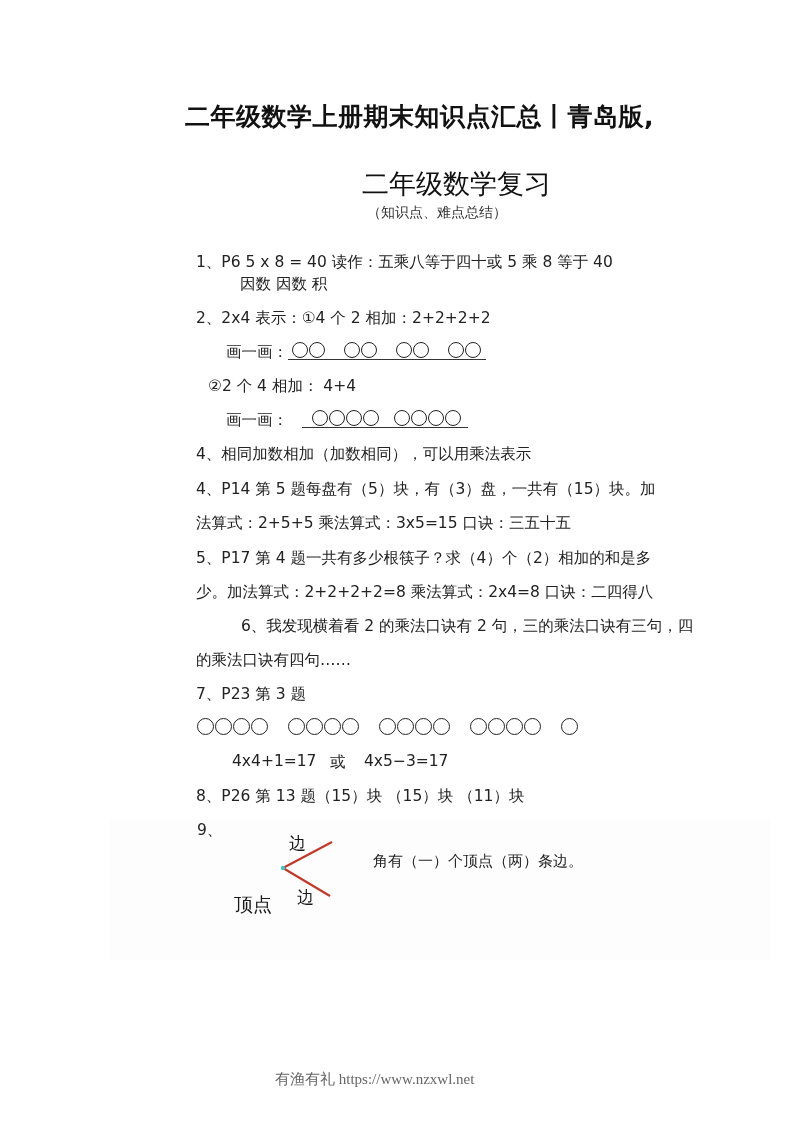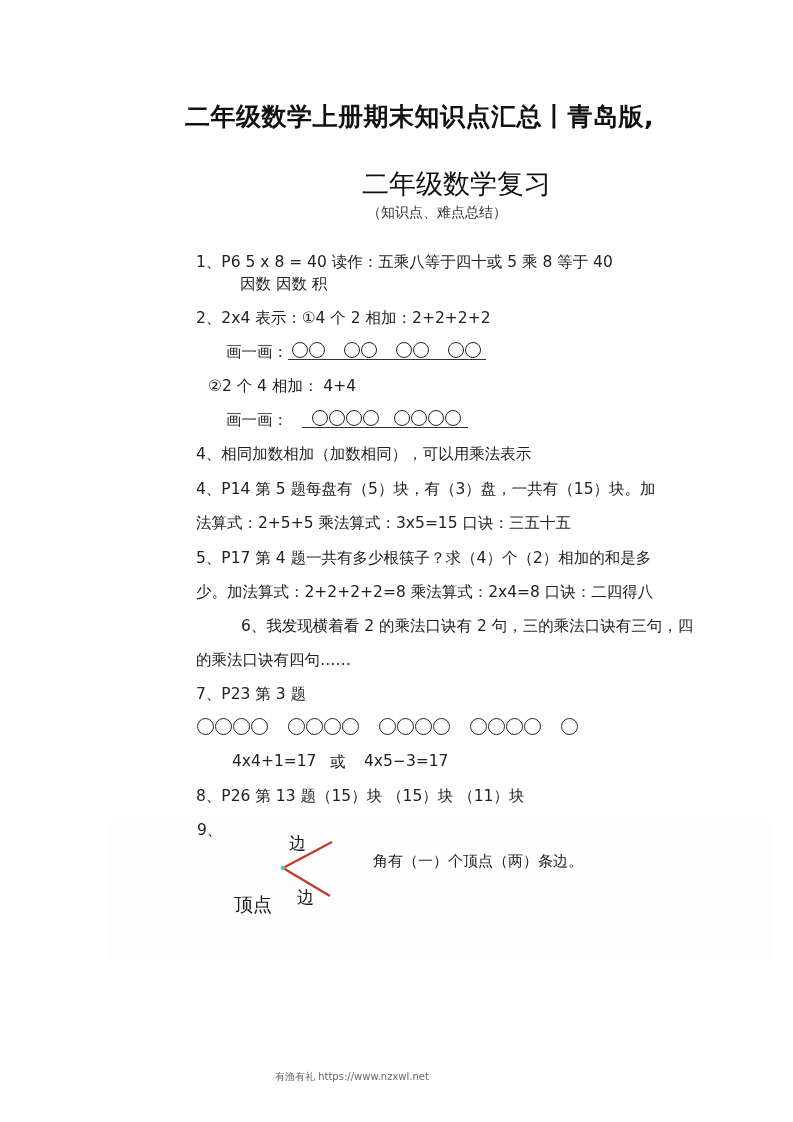--- a/index.html
+++ b/index.html
@@ -8,21 +8,21 @@
     .abs { position: absolute; white-space: nowrap; }
     .banner { left: 185px; top: 100px; font-size: 25px; font-weight: bold; letter-spacing: 0.5px; color: #111; }
     .title { left: 362px; top: 166px; font-size: 27px; color: #111; font-family: "DejaVu Sans", sans-serif; }
     .subtitle { left: 367px; top: 204px; font-size: 14px; color: #333; font-family: "DejaVu Serif", serif; }
     .line { font-size: 15.5px; color: #222; font-family: "DejaVu Sans", sans-serif; }
     .serif { font-family: "DejaVu Serif", serif; }
     .circles { display: inline-flex; align-items: center; }
     .circle { display: inline-block; width: 17px; height: 17px; border: 1.3px solid #222; border-radius: 50%; box-sizing: border-box; margin-right: 1px; }
     .group { display: inline-flex; margin-right: 16px; }
     .underline { position: absolute; height: 1.3px; background: #333; }
-    .footer { left: 275px; top: 1070px; font-size: 10px; color: #666; }
+    .footer { left: 275px; top: 1070px; font-size: 15px; color: #666; font-family: Liberation Serif, serif; }
     .pic-bg { position: absolute; left: 110px; top: 820px; width: 660px; height: 140px; background: #fdfdfd; }
   </style>
 </head>
 <body>
 
 <div class="pic-bg"></div>
 
 <div class="abs banner">二年级数学上册期末知识点汇总丨青岛版,</div>
 <div class="abs title">二年级数学复习</div>
 <div class="abs subtitle">（知识点、难点总结）</div>

